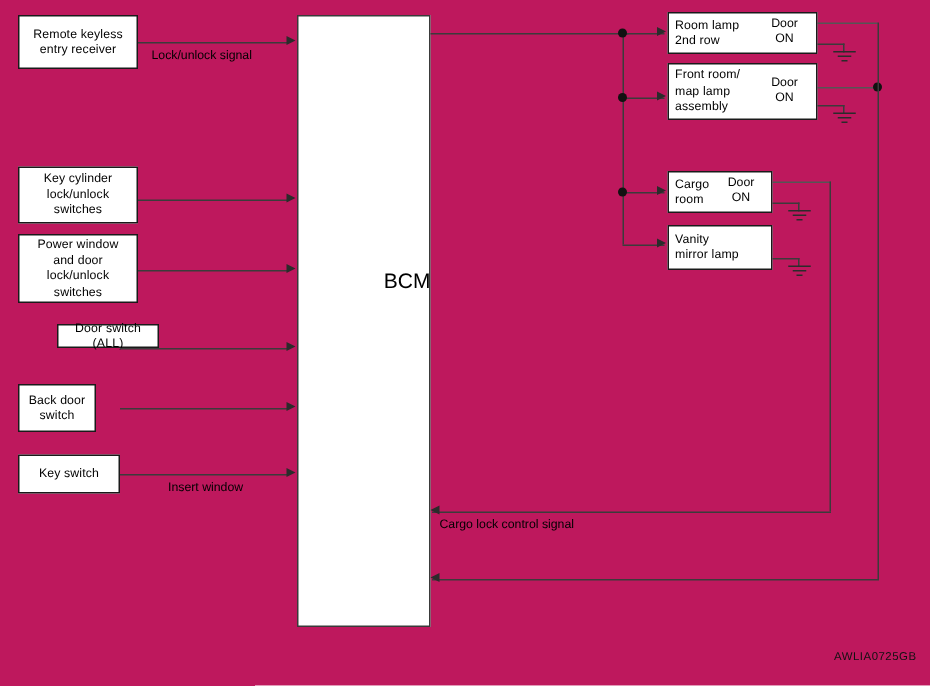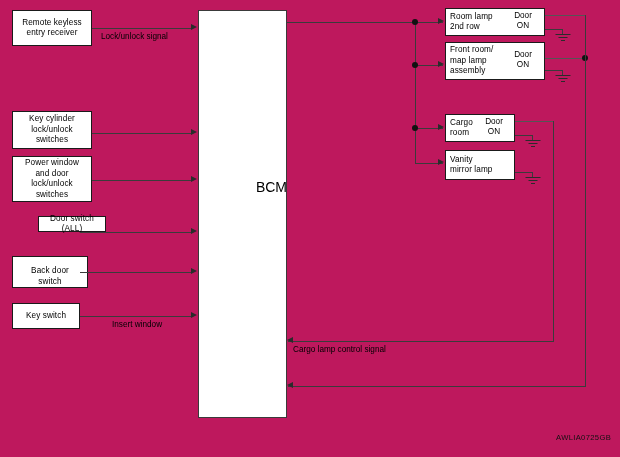--- a/index.html
+++ b/index.html
@@ -146,21 +146,21 @@
 and door
 lock/unlock
 switches</span>
   </div>
 
   <div class="box" id="in3" style="left:28px; top:216px; width:68px; height:16px;margin-left:10px;">
     <span>Door switch
 (ALL)</span>
   </div>
 
-  <div class="box" id="in4" style="left:12px; top:256px; width:76px; height:32px;align-items:flex-end;">
+  <div class="box" id="in4" style="left:12px; top:256px; width:52px; height:32px;">
     <span>Back door
 switch</span>
   </div>
 
   <div class="box" id="in5" style="left:12px; top:303px; width:68px; height:26px;">
     <span>Key switch</span>
   </div>
 
   <div class="hline" style="left:92px; top:28px; width:100px;"></div>
   <div class="arrow-r" style="left:191px; top:24.4px;"></div>
@@ -267,21 +267,21 @@
   <div class="vline" style="left:532px; top:172px; height:6px;"></div>
   <div class="gnd" style="left:525px; top:177px;">
       <i></i>
       <i></i>
       <i></i>
     </div>
 
   <div class="vline" style="left:553px; top:121px; height:220px;"></div>
   <div class="hline" style="left:288px; top:341px; width:266px;"></div>
   <div class="arrow-l" style="left:287px; top:337.4px;"></div>
-  <div class="wire-label" style="left:293px; top:345px;">Cargo lamp control signal</div>
+  <div class="wire-label" style="left:293px; top:345px;">Cargo lock control signal</div>
 
   <div class="vline" style="left:585px; top:15px; height:371px;"></div>
   <div class="hline" style="left:288px; top:386px; width:298px;"></div>
   <div class="arrow-l" style="left:287px; top:382.4px;"></div>
 
   <div id="fig-code" style="left:556px; top:433px;">AWLIA0725GB</div>
 
 </div>
 
 </body></html>

